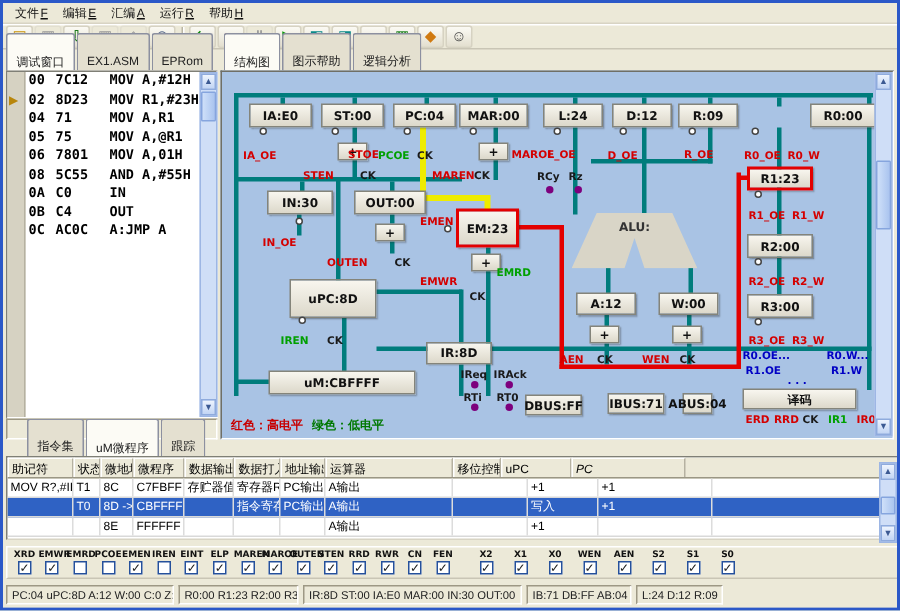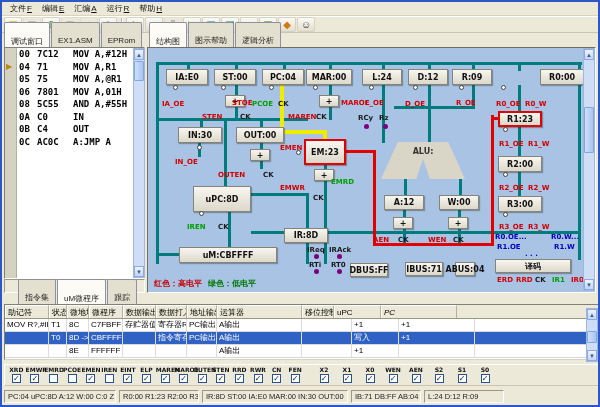--- a/index.html
+++ b/index.html
@@ -131,20 +131,21 @@
       <div class="tab active">调试窗口</div>
       <div class="tab">EX1.ASM</div>
       <div class="tab">EPRom</div>
     </div>
   <div id="code-area">
     <div id="code-gutter">
         <span id="code-pointer" style="top: 13.5px;">▶</span>
       </div>
     <div id="code-lines">
         <div class="cline"><span class="caddr">00</span><span class="cbytes">7C12</span><span class="casm">MOV A,#12H</span></div>
+        <div class="cline"><span class="caddr">02</span><span class="cbytes">8D23</span><span class="casm">MOV R1,#23H</span></div>
         <div class="cline"><span class="caddr">04</span><span class="cbytes">71</span><span class="casm">MOV A,R1</span></div>
         <div class="cline"><span class="caddr">05</span><span class="cbytes">75</span><span class="casm">MOV A,@R1</span></div>
         <div class="cline"><span class="caddr">06</span><span class="cbytes">7801</span><span class="casm">MOV A,01H</span></div>
         <div class="cline"><span class="caddr">08</span><span class="cbytes">5C55</span><span class="casm">AND A,#55H</span></div>
         <div class="cline"><span class="caddr">0A</span><span class="cbytes">C0</span><span class="casm">IN</span></div>
         <div class="cline"><span class="caddr">0B</span><span class="cbytes">C4</span><span class="casm">OUT</span></div>
         <div class="cline"><span class="caddr">0C</span><span class="cbytes">AC0C</span><span class="casm">A:JMP A</span></div>
       </div>
   </div>
   <div id="link-status">联机</div>
@@ -388,21 +389,21 @@
       <div class="cbitem" style="width: 23px;"><span>AEN</span><span class="cbx">✓</span></div>
       <div class="cbitem" style="width: 23px;"><span>S2</span><span class="cbx">✓</span></div>
       <div class="cbitem" style="width: 23px;"><span>S1</span><span class="cbx">✓</span></div>
       <div class="cbitem" style="width: 23px;"><span>S0</span><span class="cbx">✓</span></div>
     </div>
   <div id="statusbar">
       <div class="scell" style="width: 112px;">PC:04 uPC:8D A:12 W:00 C:0 Z:0</div>
       <div class="scell" style="width: 80px;">R0:00 R1:23 R2:00 R3:00</div>
       <div class="scell" style="width: 146px;">IR:8D ST:00 IA:E0 MAR:00 IN:30 OUT:00</div>
       <div class="scell" style="width: 70px;">IB:71 DB:FF AB:04</div>
-      <div class="scell" style="width: 80px;">L:24 D:12 R:09</div>
+      <div class="scell" style="width: 58px;">L:24 D:12 R:09</div>
     </div>
 <div class="sbar" style="left: 131px; top: 46px; height: 230px;">
       <span class="sbtn" style="top: 0px;">▲</span>
       <div class="sthumb" style="top: 12px; height: 20px;"></div>
       <span class="sbtn" style="top: 217px;">▼</span>
     </div>
     <div class="sbar" style="left: 581px; top: 46px; height: 243px;">
       <span class="sbtn" style="top: 0px;">▲</span>
       <div class="sthumb" style="top: 58px; height: 46px;"></div>
       <span class="sbtn" style="top: 230px;">▼</span>

